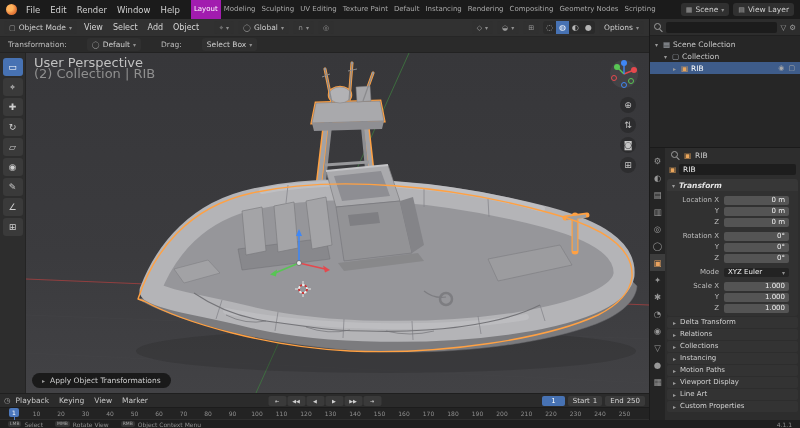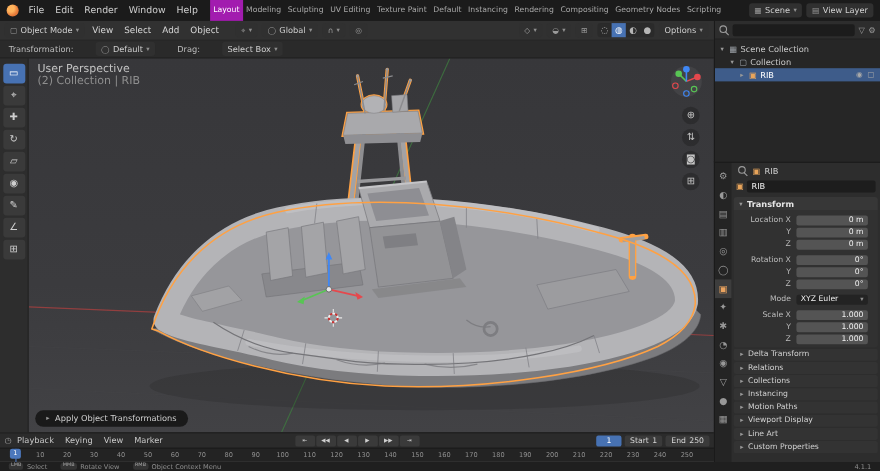--- a/index.html
+++ b/index.html
@@ -36,21 +36,21 @@
                  padding-left:8px;z-index:20;border-bottom:1px solid #222;box-sizing:border-box;}
   
   #toolbar{position:absolute;left:0;top:53px;width:26px;height:340px;background:#2d2d2d;
            border-right:1px solid #242424;z-index:15;box-sizing:border-box;padding-top:3px;}
   .tool-btn{width:20px;height:18px;margin:2px auto;background:#3a3a3a;border-radius:3px;
             color:#cfcfcf;font-size:9px;display:flex;align-items:center;justify-content:center;}
   .tool-btn.active{background:#4772b3;color:#fff;}
   
   #viewport{position:absolute;left:26px;top:53px;width:623px;height:340px;
             background:linear-gradient(#37373a 0%,#3b3b3e 60%,#424245 100%);overflow:hidden;}
-  #view-label{position:absolute;left:8px;top:4px;font-size:10px;color:#c2c2c2;line-height:11px;z-index:5;}
+  #view-label{position:absolute;left:8px;top:4px;font-size:13px;color:#c2c2c2;line-height:11px;z-index:5;}
   #view-label .sub{color:#8f8f8f;}
   #nav-gizmo{position:absolute;right:10px;top:6px;z-index:6;}
   #vp-side-buttons{position:absolute;right:13px;top:44px;display:flex;flex-direction:column;gap:4px;z-index:6;}
   .side-btn{width:16px;height:16px;border-radius:8px;background:rgba(30,30,30,.45);color:#c5c5c5;
             font-size:9px;display:flex;align-items:center;justify-content:center;}
   #operator-panel{position:absolute;left:6px;bottom:5px;height:15px;background:rgba(20,20,20,.88);
                   border-radius:8px;display:flex;align-items:center;gap:5px;padding:0 10px;
                   font-size:7.5px;color:#cfcfcf;z-index:6;}
   
   #outliner{position:absolute;left:649px;top:19px;width:151px;height:128px;background:#262626;
@@ -76,21 +76,21 @@
   .ptab{height:17px;display:flex;align-items:center;justify-content:center;font-size:8.5px;color:#989898;}
   .ptab.active{background:#3d3d3d;color:#eaa35f;}
   #prop-content{margin-left:15px;height:100%;}
   #prop-breadcrumb{height:14px;display:flex;align-items:center;gap:4px;padding:0 6px;font-size:7.5px;color:#cfcfcf;}
   .bc-icon{color:#e9a55b;font-size:7.5px;}
   #prop-name-row{height:15px;display:flex;align-items:center;gap:3px;padding:0 4px;}
   #prop-name-field{flex:1;height:11px;line-height:11px;background:#1d1d1d;border-radius:2px;
                    font-size:7.5px;color:#eee;padding:0 4px;}
   .panel{margin:2px 2px 0;}
   .panel-header{height:12px;background:#373737;border-radius:3px 3px 0 0;display:flex;align-items:center;
-                gap:4px;padding-left:5px;font-size:7.5px;font-weight:bold;color:#e4e4e4;}
+                gap:4px;padding-left:5px;font-size:7.5px;font-weight:bold;color:#e4e4e4;font-style:italic;}
   .panel-body{background:#313131;border-radius:0 0 3px 3px;padding:3px 0 3px;}
   .prop-row{display:flex;align-items:center;height:10px;padding:0 9px 0 2px;margin-top:1px;}
   .prop-row.gap{margin-top:4px;}
   .prop-label{width:50px;text-align:right;padding-right:5px;font-size:7px;color:#bdbdbd;flex:none;}
   .prop-value{flex:1;height:9px;line-height:9px;background:#545454;border-radius:2px;font-size:7px;
               color:#f2f2f2;text-align:right;padding:0 4px;}
   .prop-value.dropdown{background:#232323;text-align:left;display:flex;justify-content:space-between;align-items:center;}
   .dd-caret{color:#8f8f8f;font-size:6px;}
   .pc-caret{color:#9a9a9a;font-size:6px;}
   .panel-collapsed{height:11px;line-height:11px;background:#333;margin:1px 2px 0;border-radius:2px;

